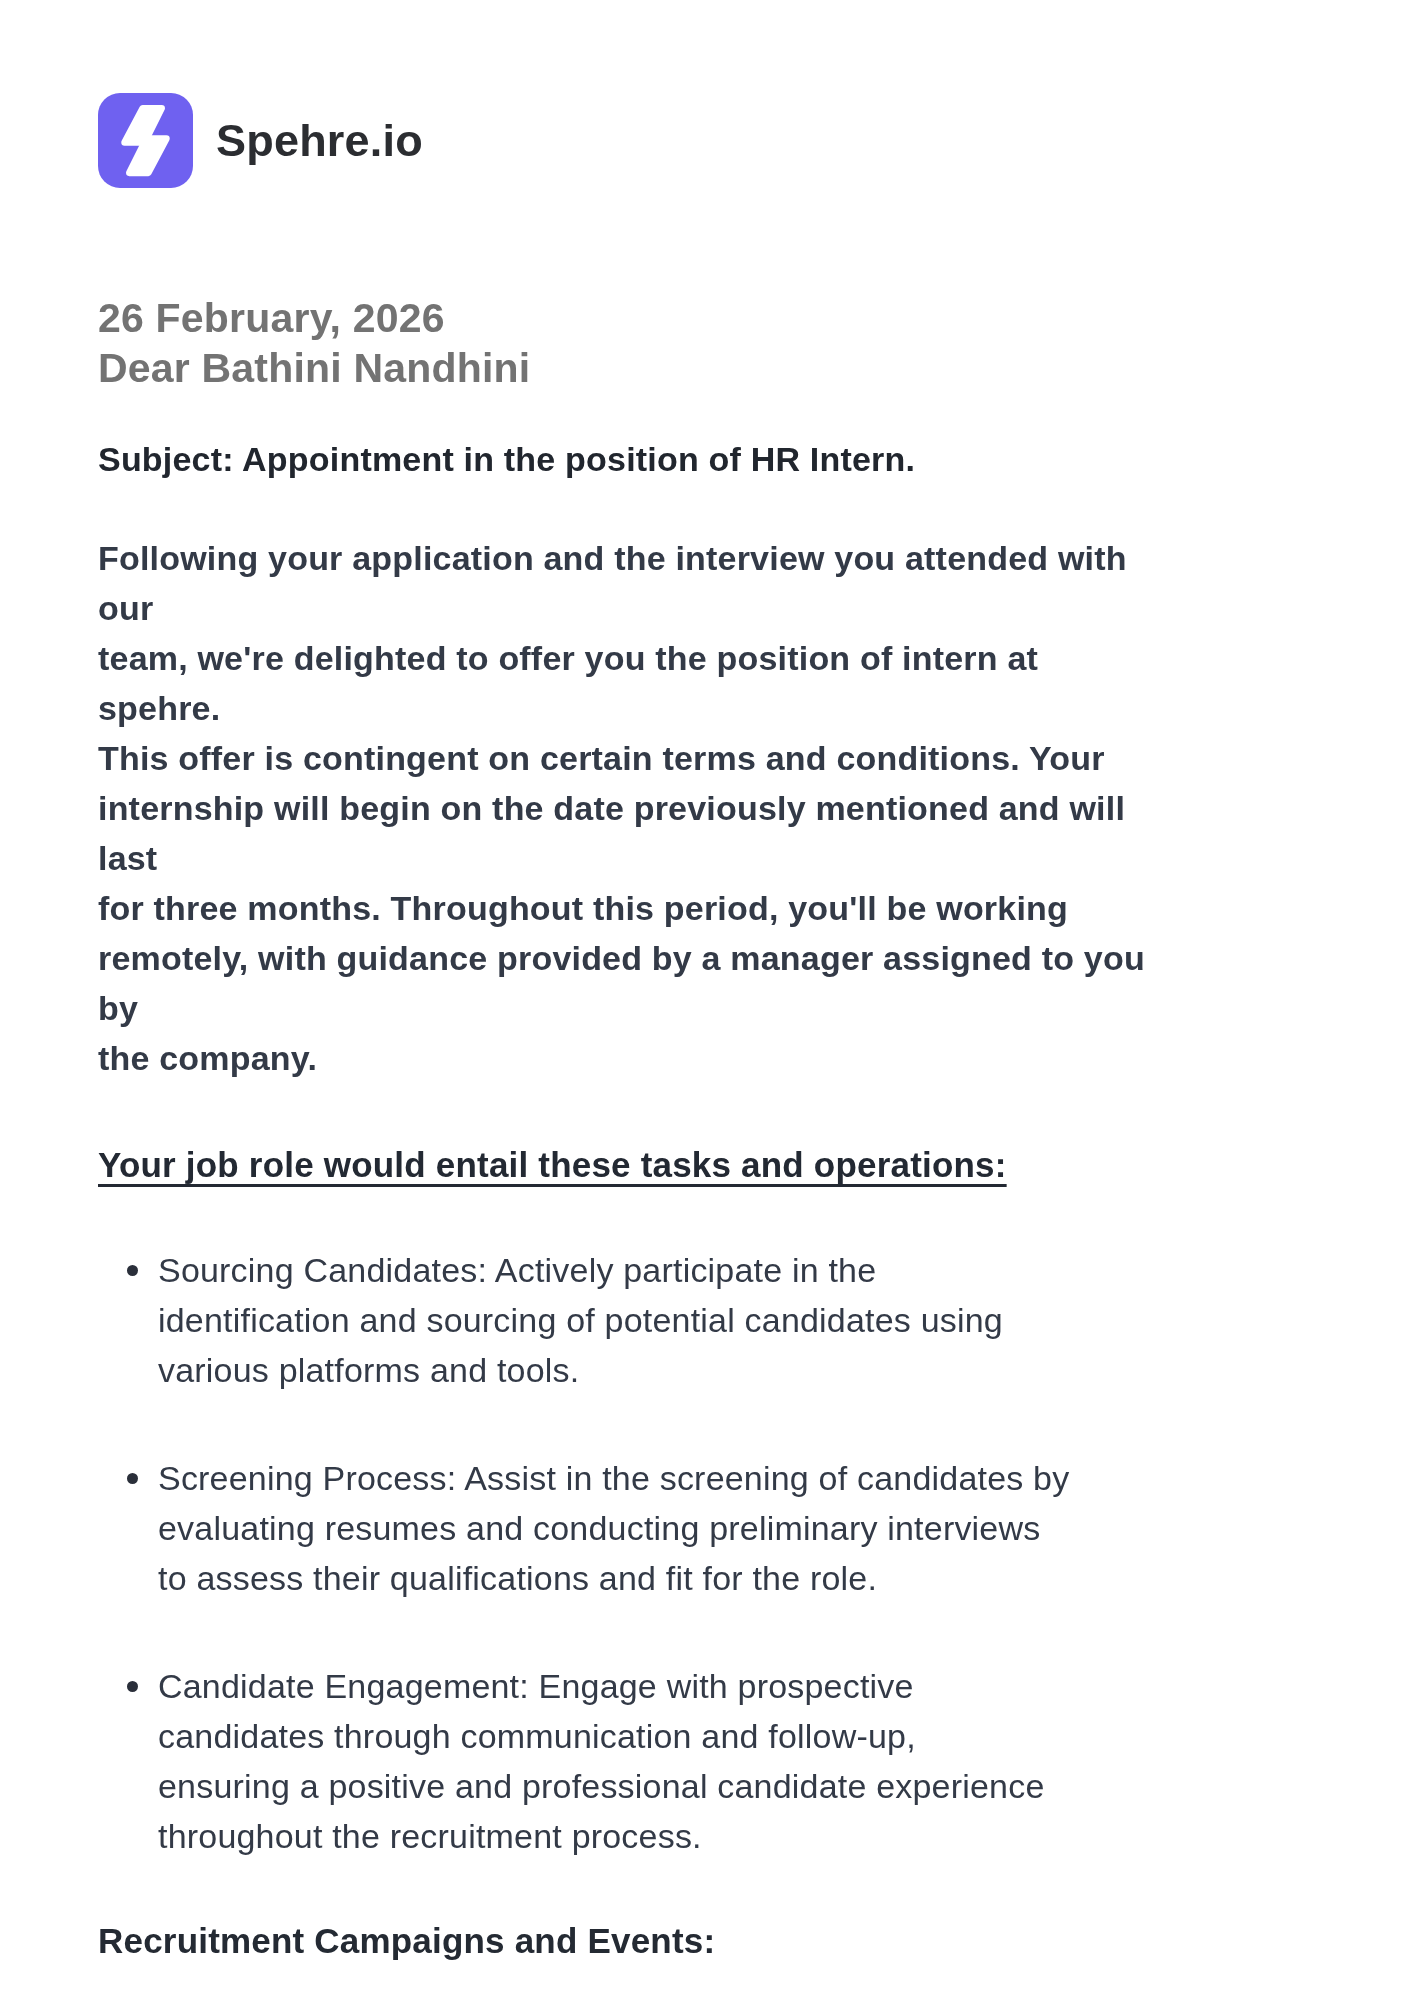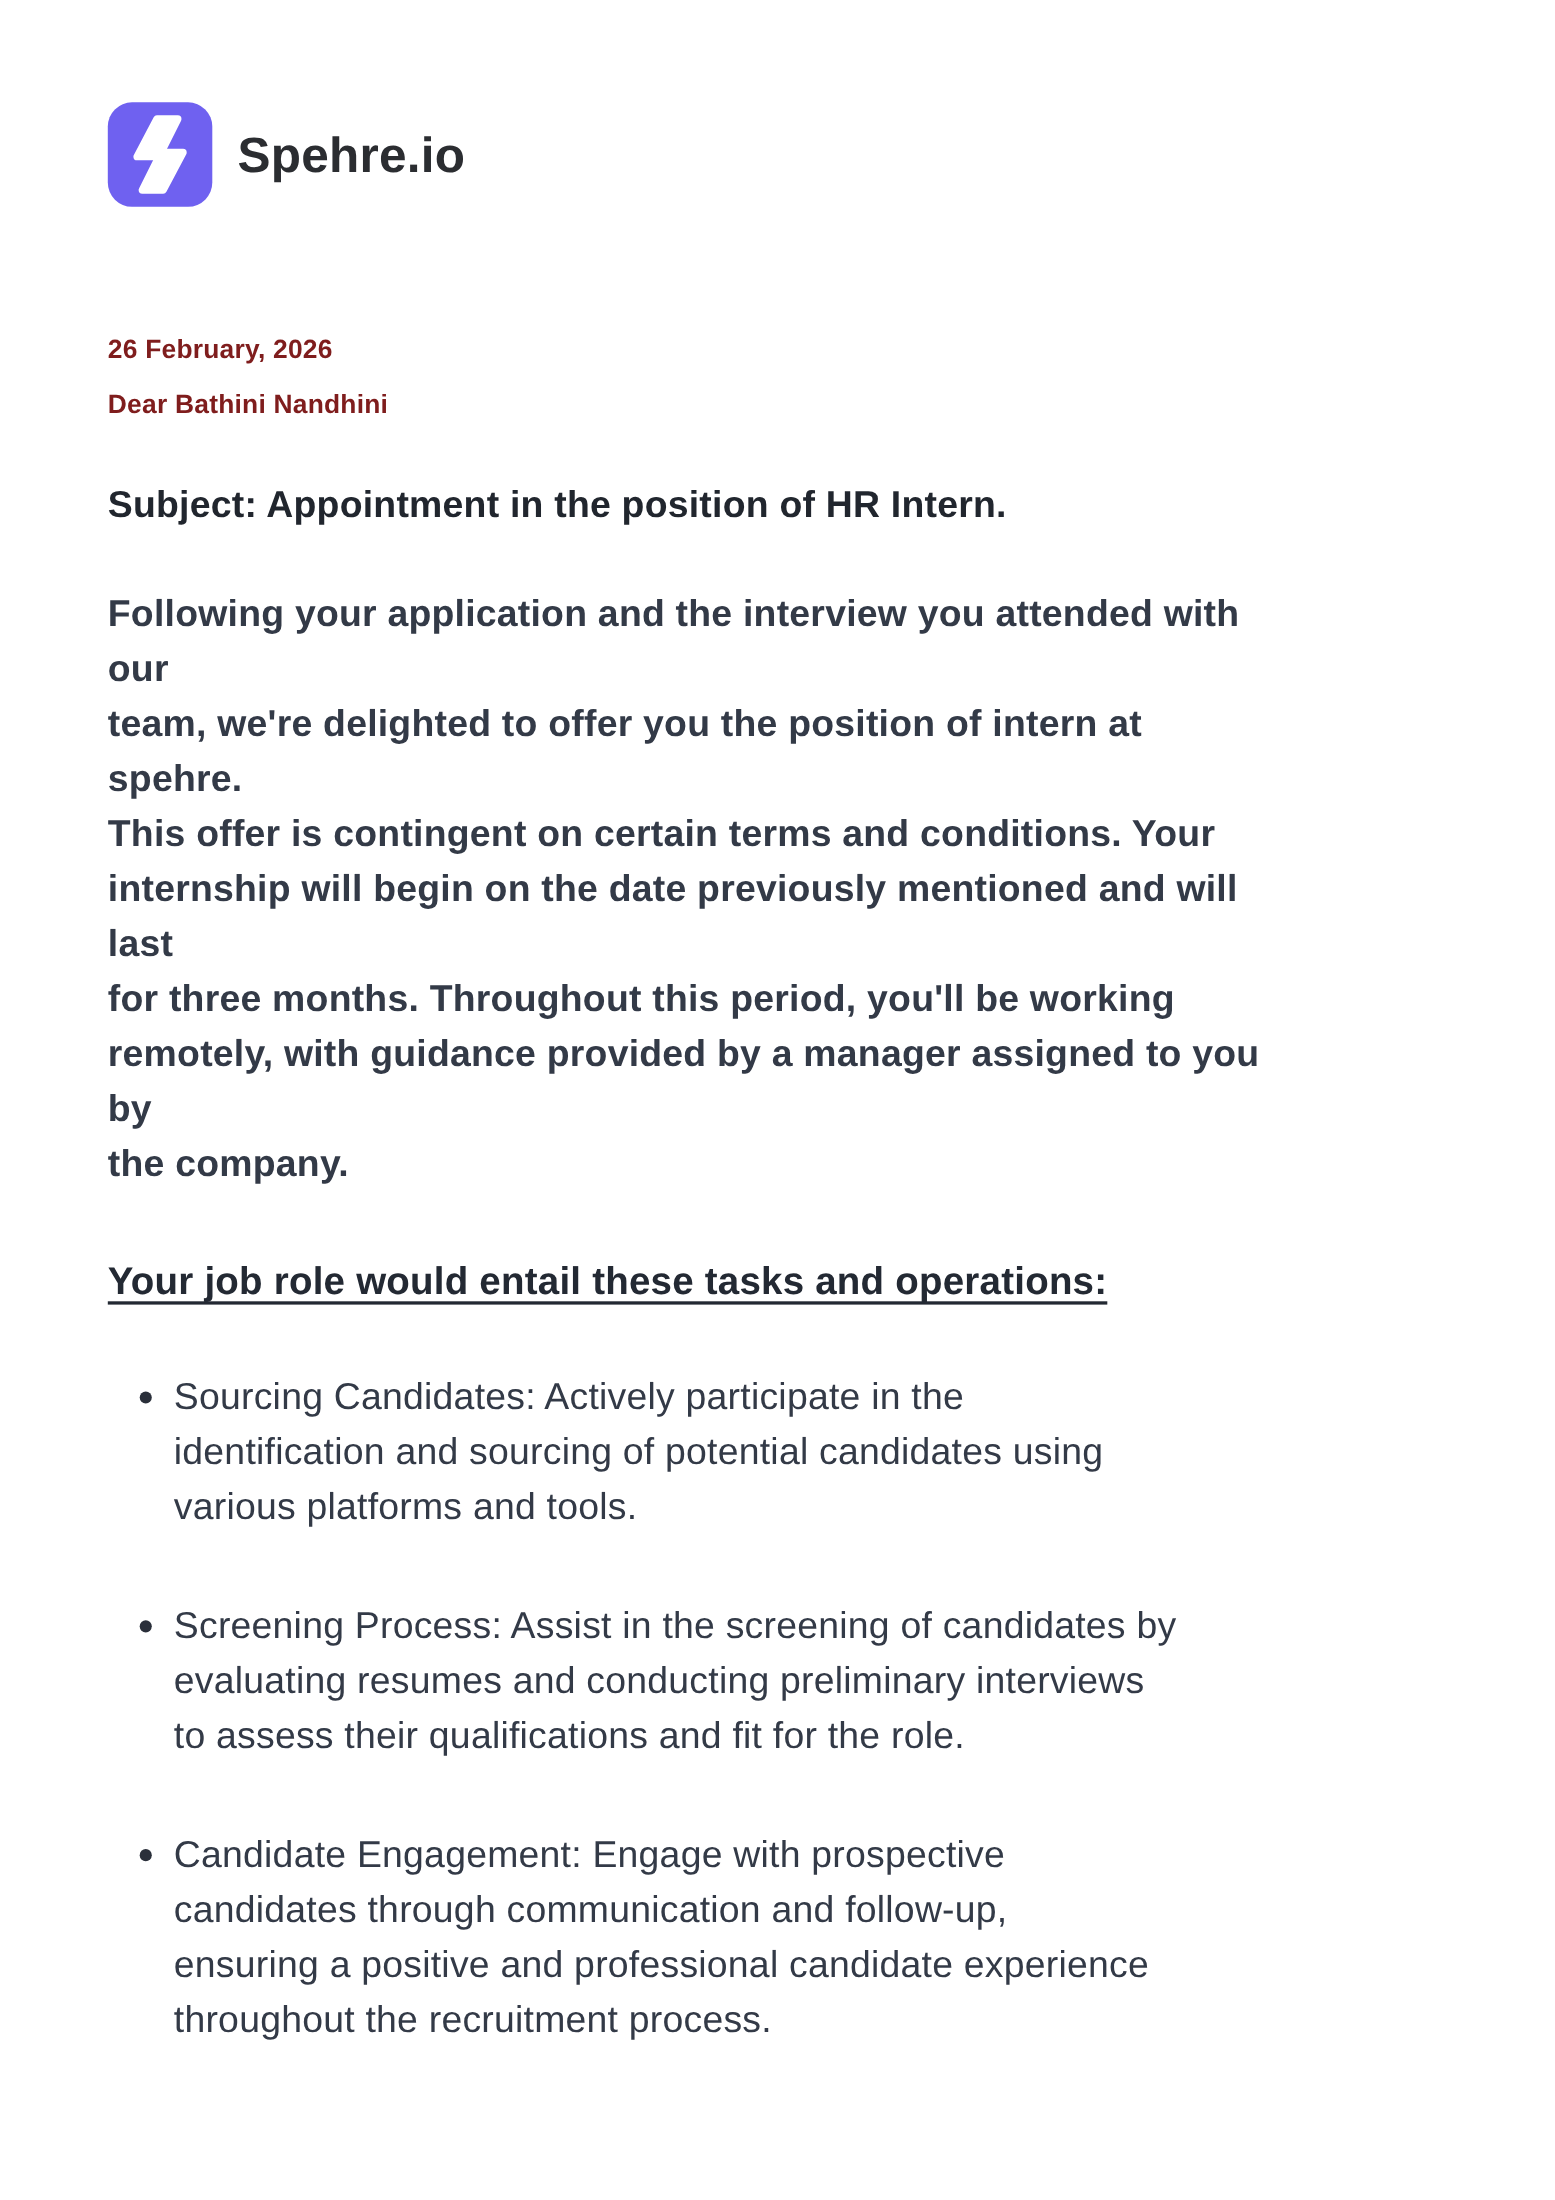--- a/index.html
+++ b/index.html
@@ -31,23 +31,23 @@
   .logo svg { width: 95px; height: 95px; display: block; }
   .brand-name {
     font-size: 45px;
     font-weight: bold;
     color: #2b2d31;
     letter-spacing: 0.2px;
   }
   
   .content { padding: 0 100px 0 98px; }
   .date, .salutation {
-    font-size: 24px;
+    font-size: 41px;
     font-weight: bold;
-    color: #7f1d1d;
+    color: #737373;
     line-height: 50px;
     letter-spacing: 0.2px;
   }
   .date { margin-top: 105px; }
   .subject {
     margin: 44px 0 0 0;
     font-size: 34px;
     font-weight: bold;
     color: #21262e;
     line-height: 44px;
@@ -155,15 +155,16 @@
       </li>
       <li>
         <span class="dot"></span>
         <span class="li-text">Candidate Engagement: Engage with prospective
 candidates through communication and follow-up,
 ensuring a positive and professional candidate experience
 throughout the recruitment process.</span>
       </li>
     </ul>
 
+    <h3 class="section-title">Recruitment Campaigns and Events:</h3>
   </main>
 
 </div>
 
 </body></html>

